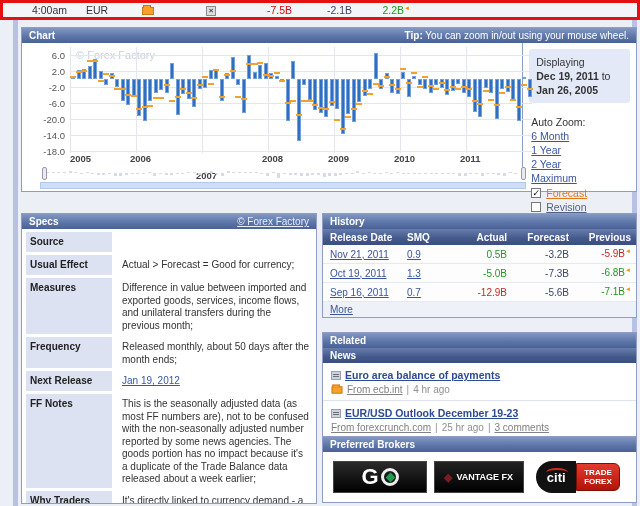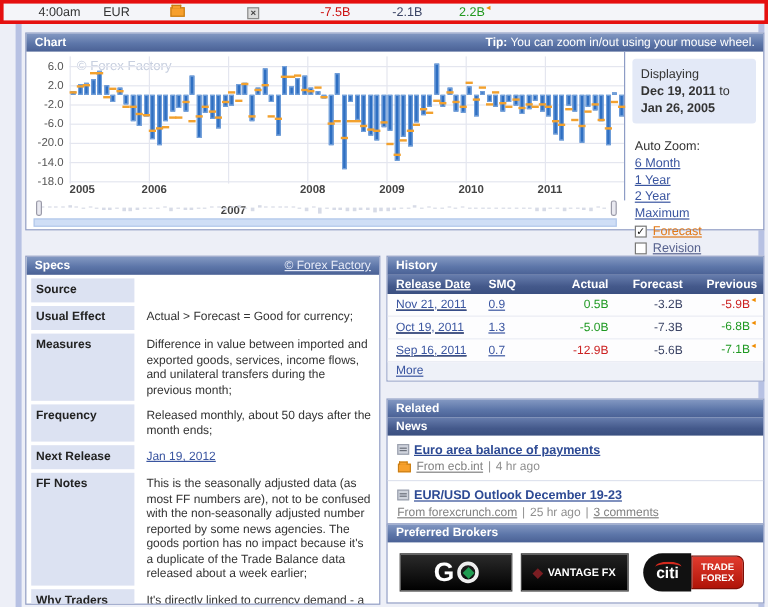--- a/index.html
+++ b/index.html
@@ -31,21 +31,21 @@
 
   
   .panel { position:absolute; background:#ffffff; border:1px solid #8f9cc3; }
   .panel-hdr { height:15px; background:linear-gradient(to bottom,#8398c2 0%,#5d76a9 55%,#4a6195 100%); color:#fff; font-size:10px; font-weight:bold; display:flex; align-items:center; justify-content:space-between; padding:0 7px; }
   .panel-hdr a { color:#e8ecf8; text-decoration:underline; font-weight:normal; }
   .sub-hdr { height:15px; background:linear-gradient(to bottom,#677dad 0%,#44598b 60%,#3a4f80 100%); color:#fff; font-size:10px; font-weight:bold; display:flex; align-items:center; padding:0 7px; }
 
   
   #chart-panel { left:21px; top:27px; width:616px; height:165px; }
   .tip span.b { font-weight:bold; } .tip { font-weight:normal; font-size:10px; }
-  .chart-body { display:flex; height:124px; }
+  .chart-body { display:flex; height:124px;padding-left:12px; }
   .chart-left { width:498px; position:relative; padding-top:4px; }
   .ylabels { position:absolute; left:0; top:4px; width:34px; height:106px; }
   .ylabel { position:absolute; right:3px; font-size:9.5px; color:#555; }
   .plot { position:absolute; left:36px; top:4px; width:462px; height:106px; }
   .gl-h { position:absolute; left:0; width:100%; height:1px; background:#e4e6ef; }
   .gl-v { position:absolute; top:0; width:1px; height:100%; background:#e4e6ef; }
   .bar { position:absolute; background:#2e6fc2; border:1px solid #73a0da; }
   .ftick { position:absolute; width:6px; height:2px; background:#f2a12e; }
   .watermark { position:absolute; left:6px; top:2px; font-size:11px; color:#c7cfdf; }
   .xlabels { position:absolute; left:36px; top:110px; width:462px; height:11px; }
@@ -68,21 +68,21 @@
   #specs-panel { left:21px; top:213px; width:296px; height:291px; overflow:hidden; }
   .spec-row { display:flex; margin:3px 4px 0 4px; }
   .spec-label { width:86px; min-width:86px; background:#dce2f2; font-weight:bold; font-size:10px; color:#222; padding:4px 4px; line-height:12px; }
   .spec-val { font-size:10px; color:#333; padding:4px 2px 2px 10px; line-height:12.5px; }
   .spec-val a { color:#3a55a0; text-decoration:underline; }
 
   
   #history-panel { left:322px; top:213px; width:315px; }
   .h-colhdr { display:flex; height:16px; align-items:center; background:linear-gradient(to bottom,#677dad 0%,#44598b 60%,#3a4f80 100%); color:#fff; font-size:10px; font-weight:bold; }
   .h-row { display:flex; height:19px; align-items:center; font-size:10px; border-bottom:1px solid #e6e9f2; background:#fdfdfe; }
-  .hc-date { width:84px; padding-left:7px;text-decoration:underline; } .hc-smq { width:44px; }
+  .hc-date { width:84px; padding-left:7px; } .hc-smq { width:44px; }
   .hc-actual { width:56px; text-align:right; } .hc-forecast { width:62px; text-align:right; } .hc-previous { width:62px; text-align:right; }
   .h-row a { color:#3a55a0; text-decoration:underline; }
   .c-green { color:#1f9922; } .c-red { color:#cc2222; } .c-dark { color:#3c4566; }
   .h-more { height:15px; background:#eef1f8; display:flex; align-items:center; padding-left:7px; font-size:10px; }
   .h-more a { color:#3a55a0; text-decoration:underline; }
 
   
   #related-panel { left:322px; top:332px; width:315px; }
   .news-item { padding:6px 8px 5px 8px; }
   .news-item + .news-item { border-top:1px solid #dfe3ee; }

